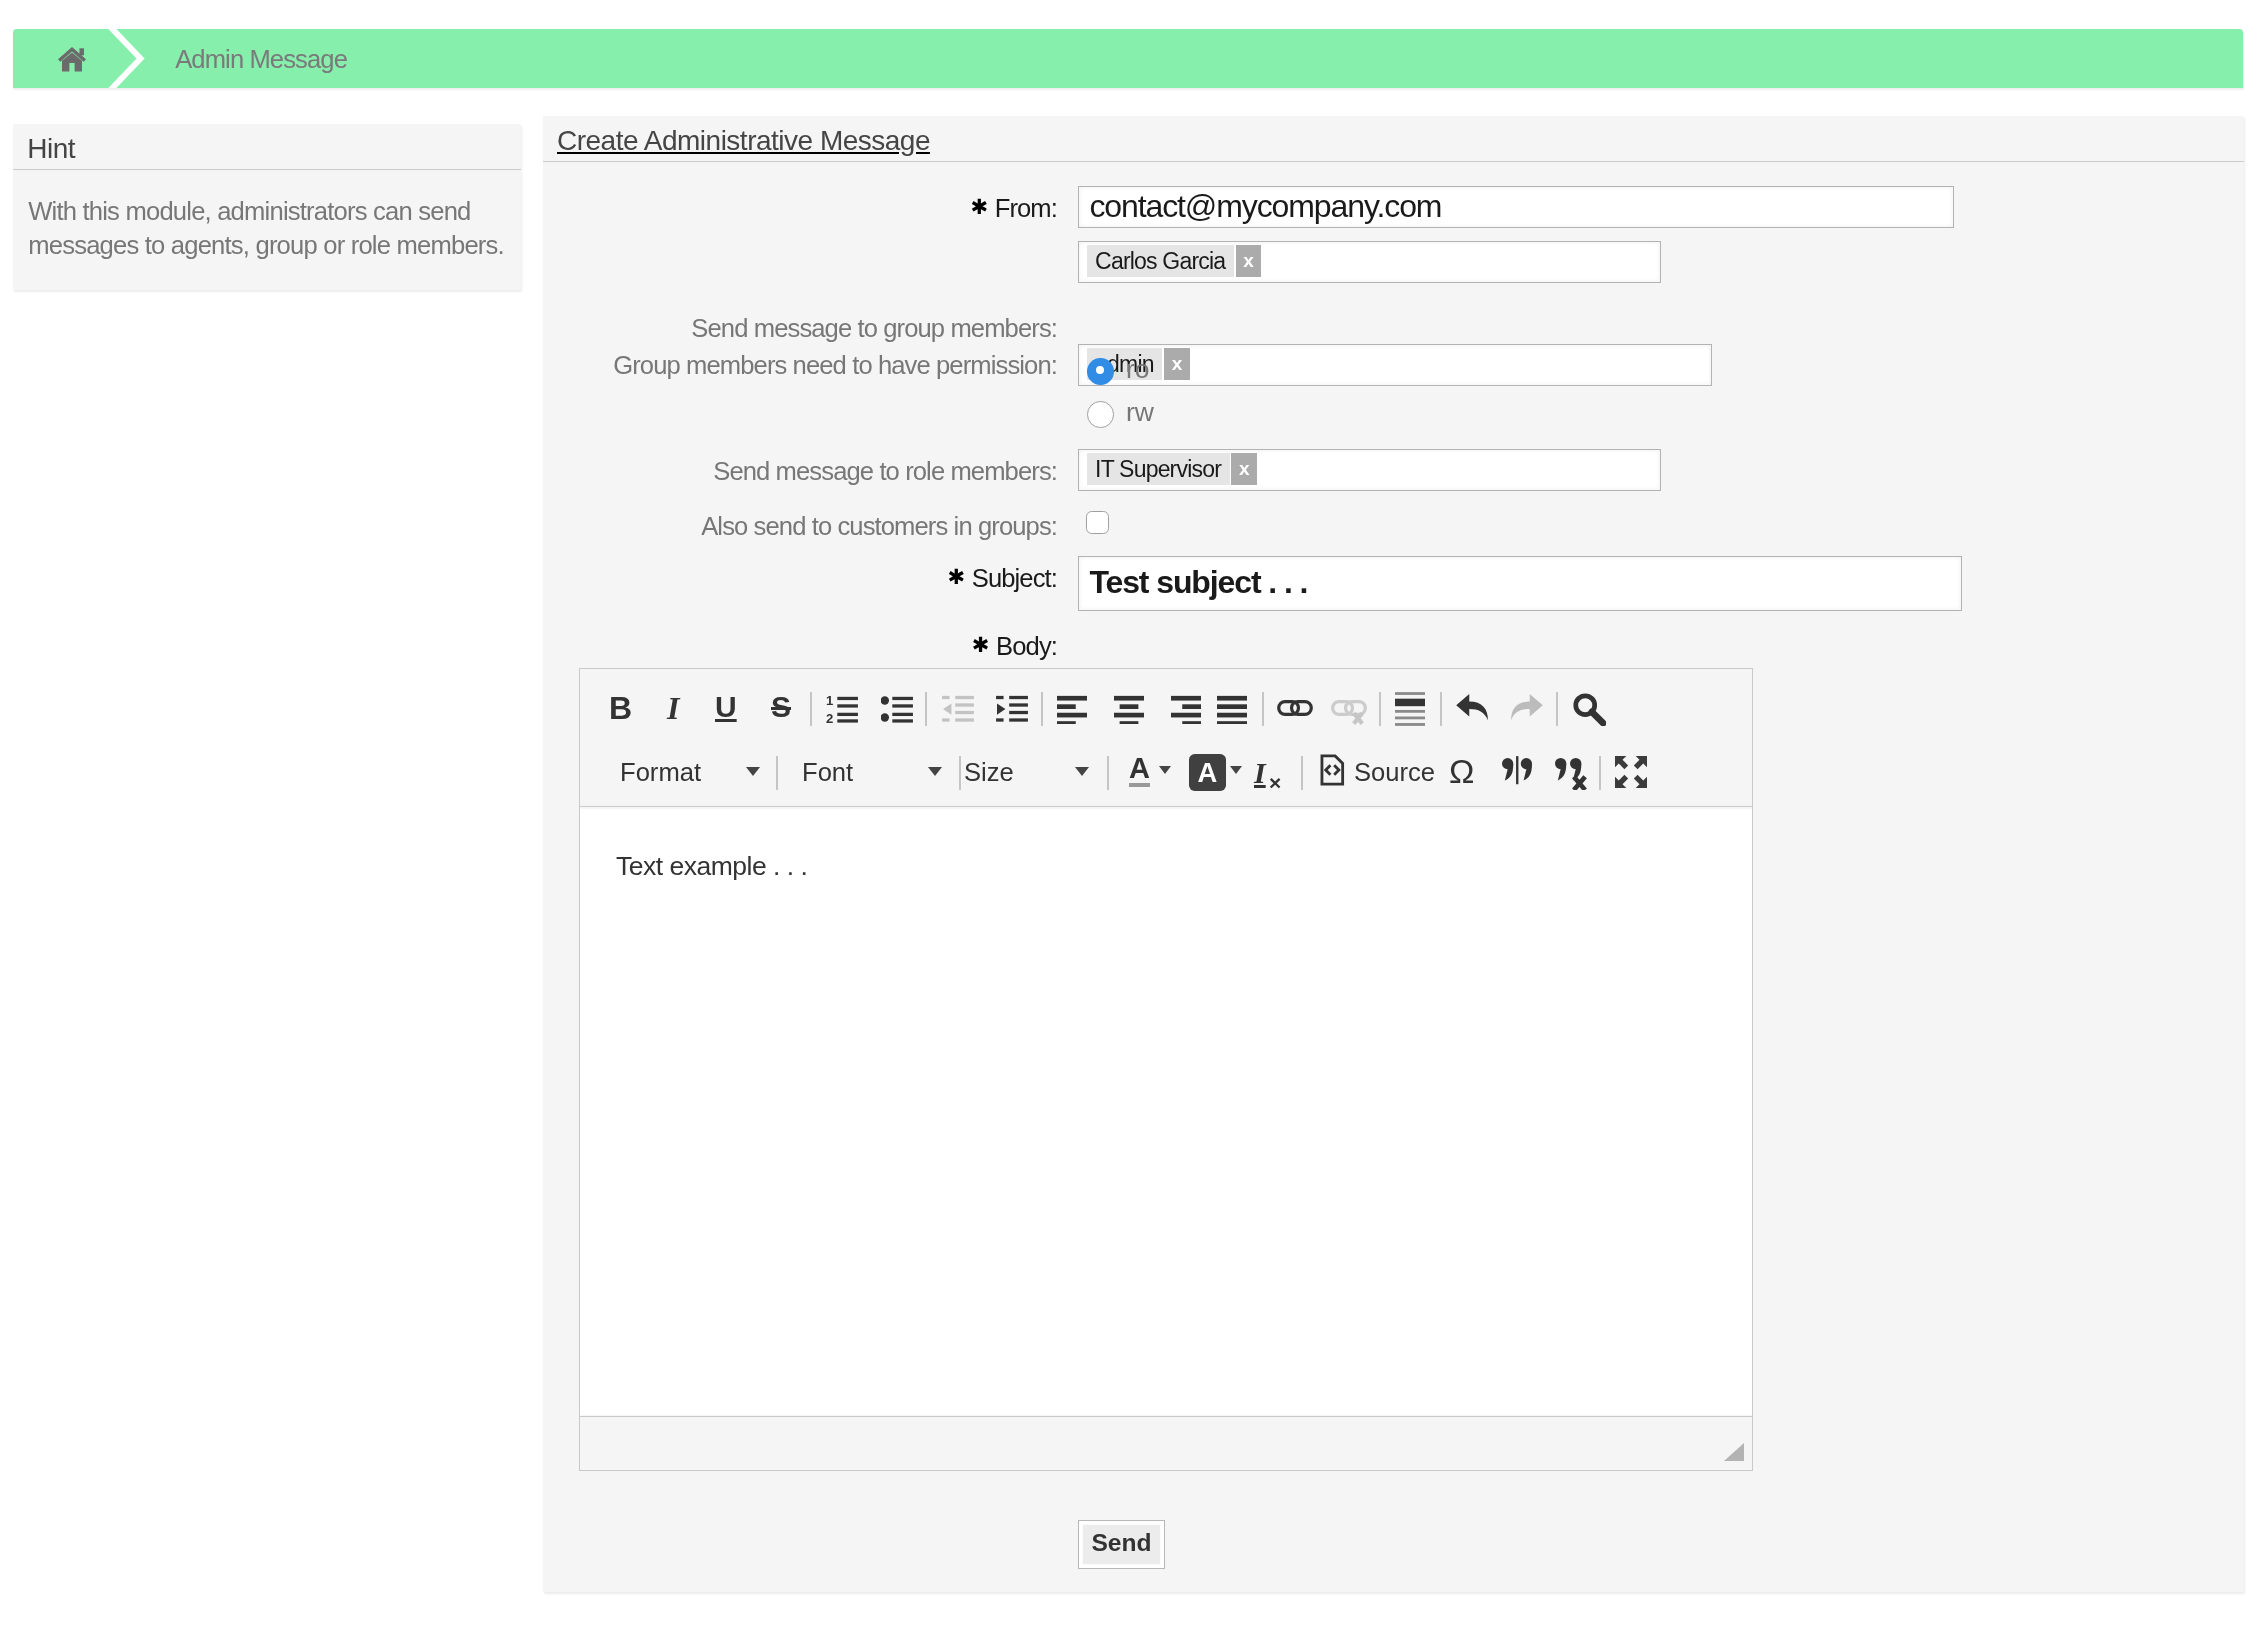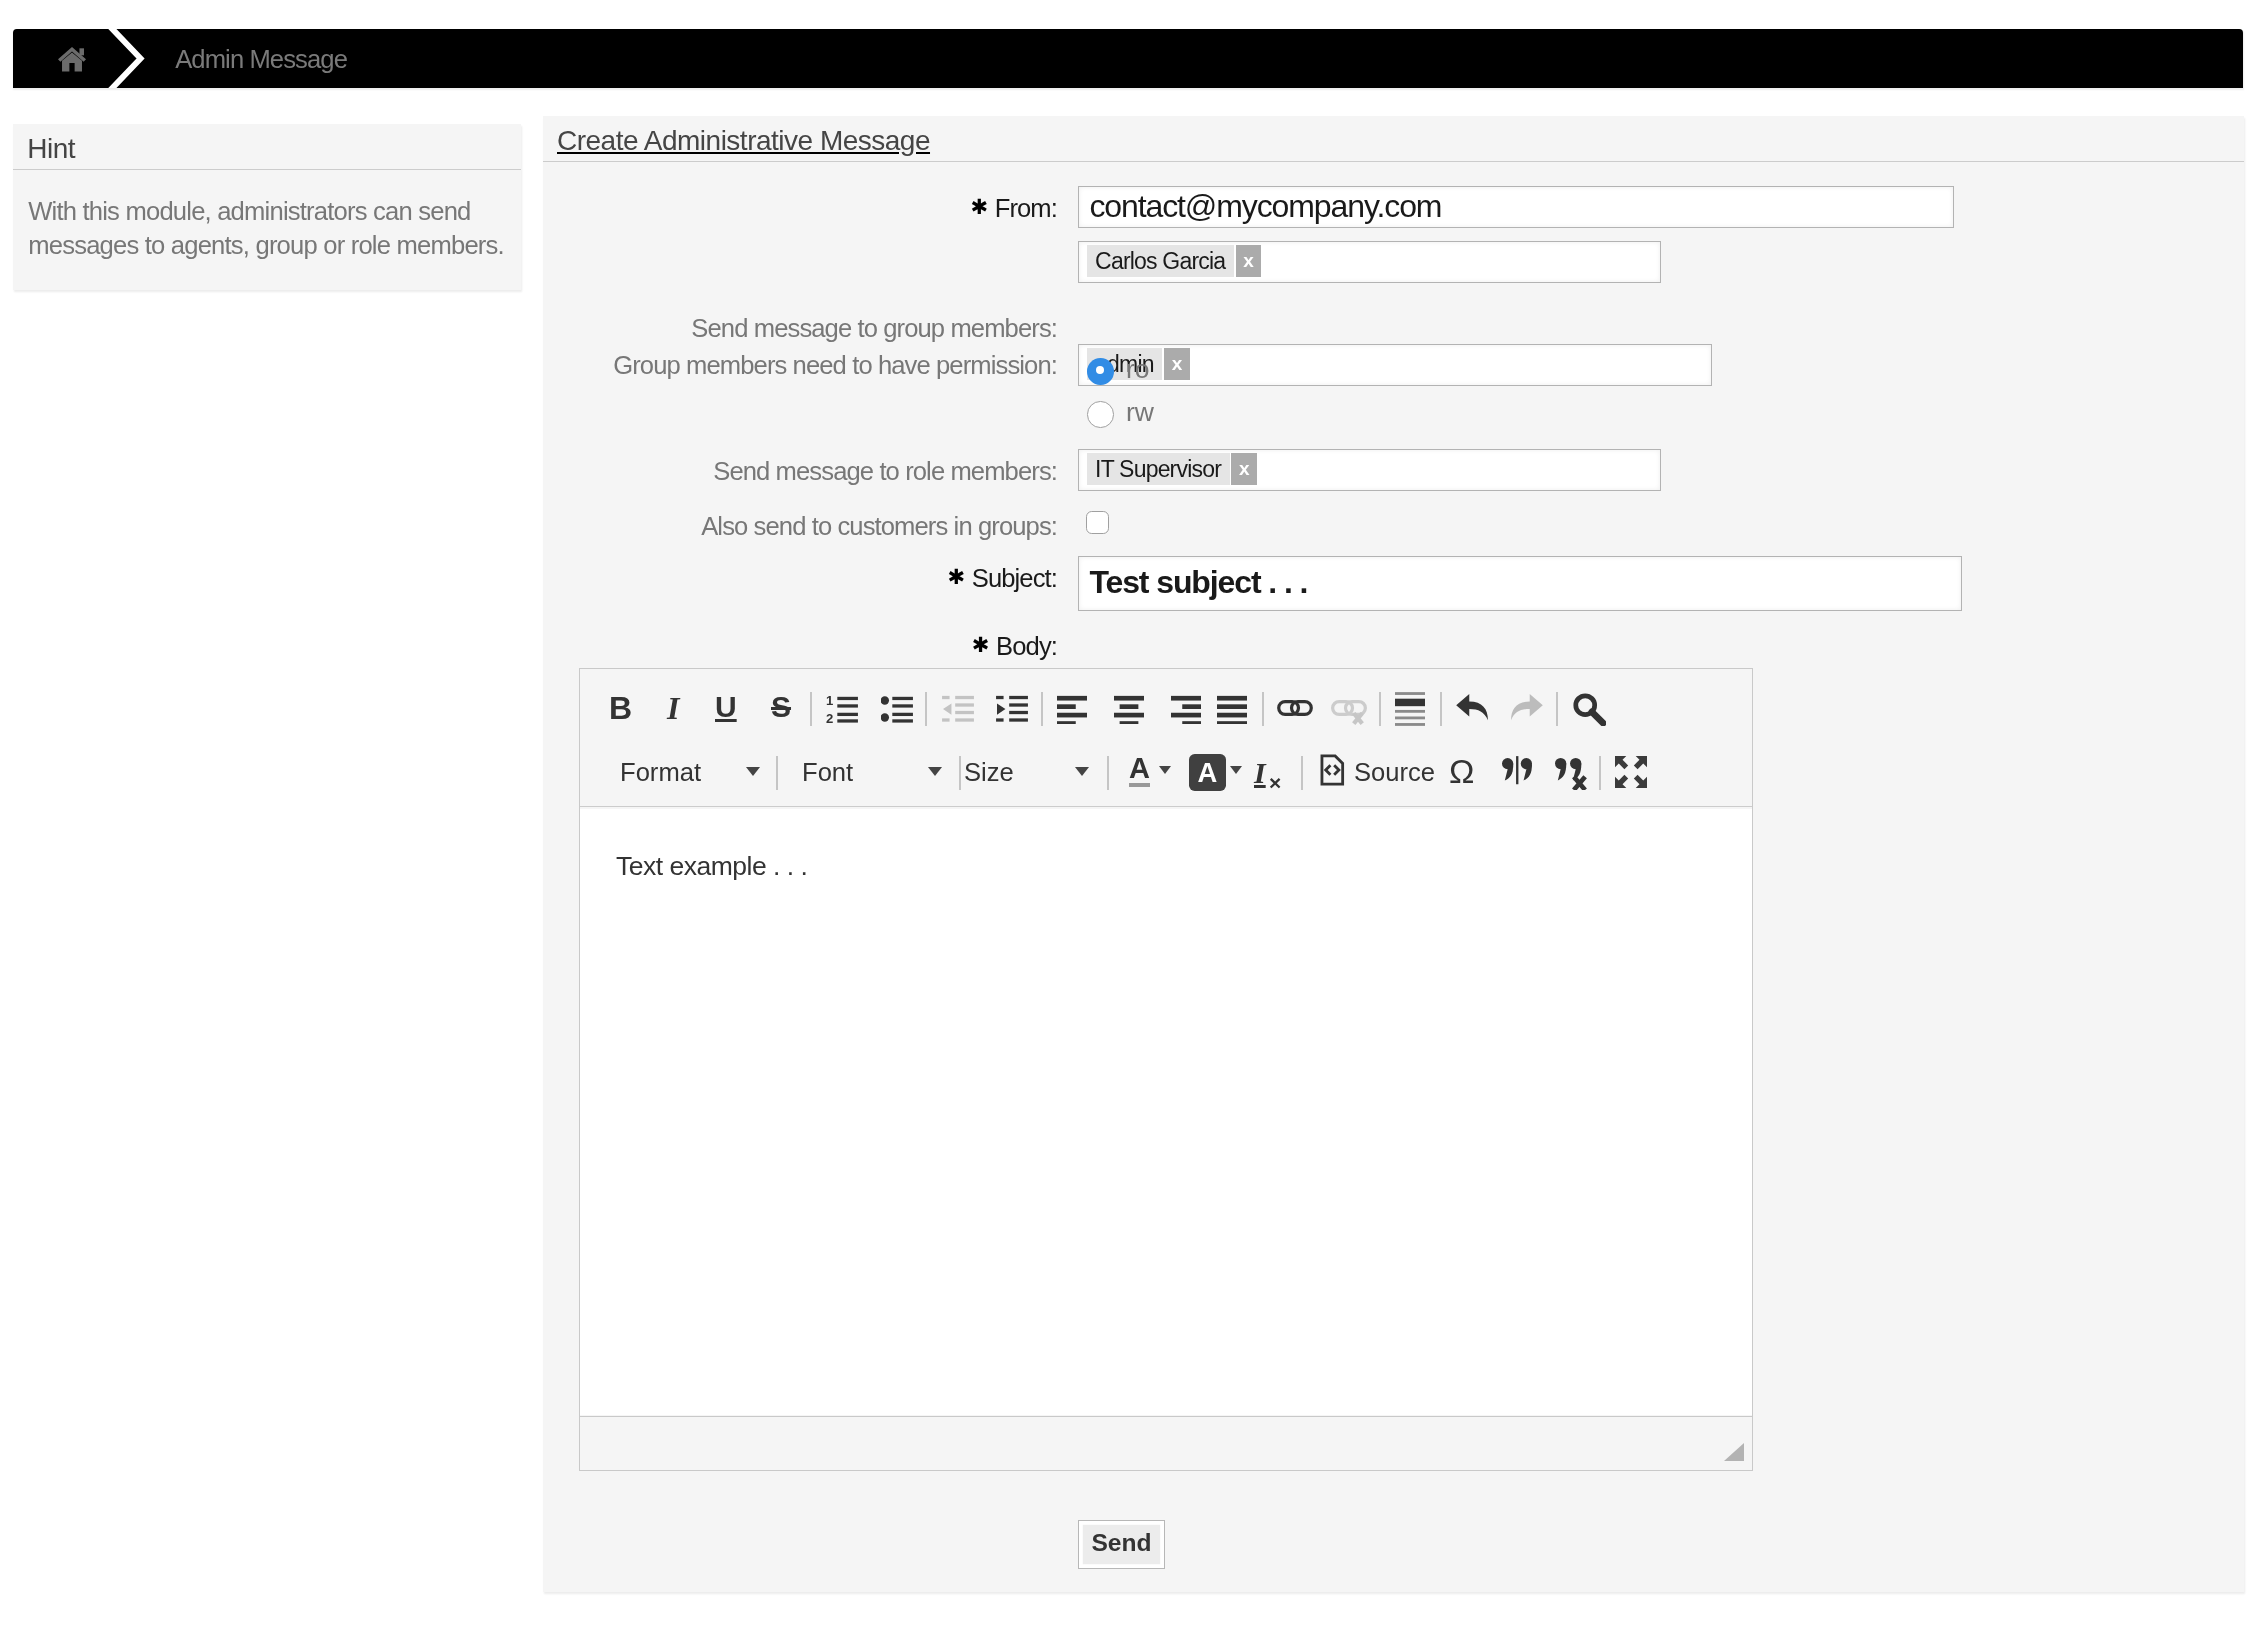--- a/index.html
+++ b/index.html
@@ -1,19 +1,19 @@
 <!DOCTYPE html>
 <html style="font-size:15px"><head>
 <meta charset="utf-8">
 <style>
 * { margin:0; padding:0; box-sizing:border-box; }
 html,body { width:2266px; height:1627px; background:#fff; font-family:"Liberation Sans", sans-serif; position:relative; overflow:hidden; }
 
 
-#crumb { position:absolute; left:13.2px; top:29px; width:2230px; height:59px; background:#000000; border-radius:3.8px 3.8px 0 0; box-shadow:0.9px 1.9px 1.9px rgba(0,0,0,0.07); }
+#crumb { position:absolute; left:13.2px; top:29px; width:2230px; height:59px; background:#86efac; border-radius:3.8px 3.8px 0 0; box-shadow:0.9px 1.9px 1.9px rgba(0,0,0,0.07); }
 #homeicon { position:absolute; left:45px; top:17px; }
 #chev { position:absolute; left:81px; top:0; }
 #crumbtitle { position:absolute; left:162px; top:0; height:59px; line-height:60px; font-size:25.6px; letter-spacing:-0.9px; color:#7a7a7a; }
 
 
 .widget { position:absolute; background:#f5f5f5; box-shadow:0.9px 1.9px 1.9px rgba(0,0,0,0.08); }
 #hintbox { left:13.2px; top:124px; width:508px; height:166px; }
 #mainbox { left:543px; top:116px; width:1701px; height:1476px;text-decoration:underline; }
 .whead { height:46px; line-height:50px; padding-left:14px; font-size:28px; letter-spacing:-0.5px; color:#454545; border-bottom:1.9px solid #ccc; }
 #hintbody { padding:24px 0 0 15px; font-size:25.6px; letter-spacing:-0.8px; line-height:34px; color:#777; white-space:nowrap; }

